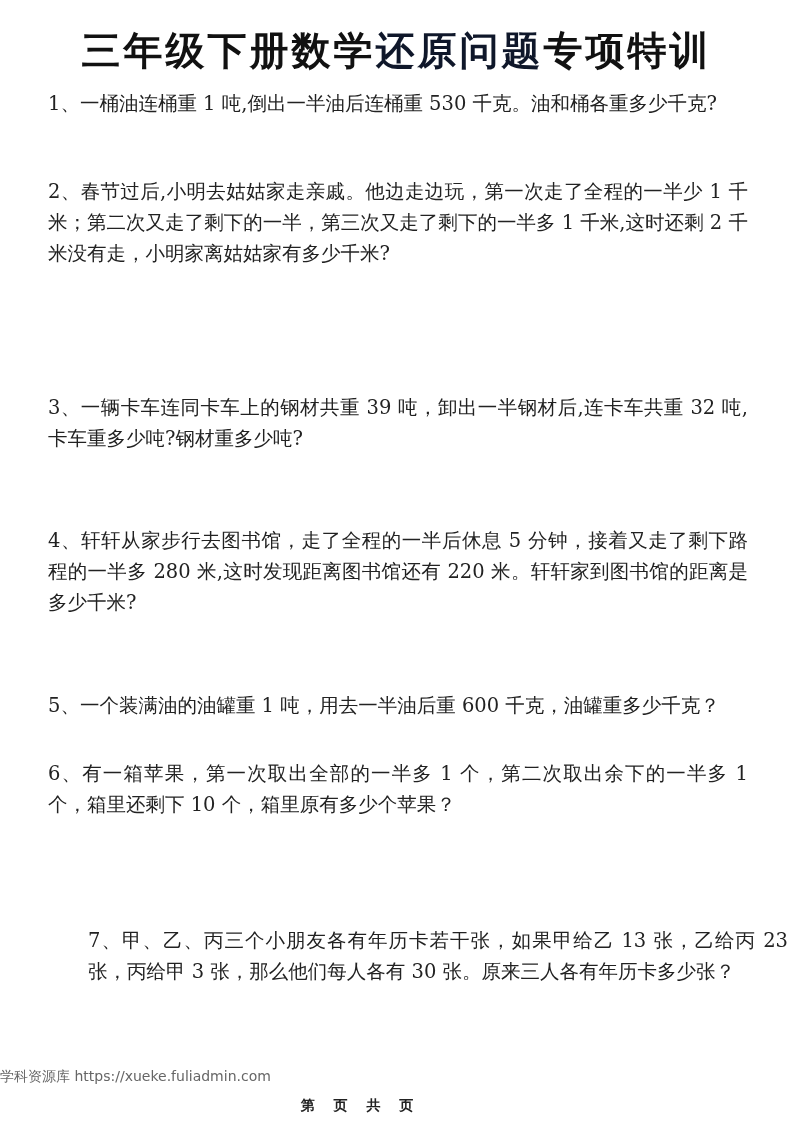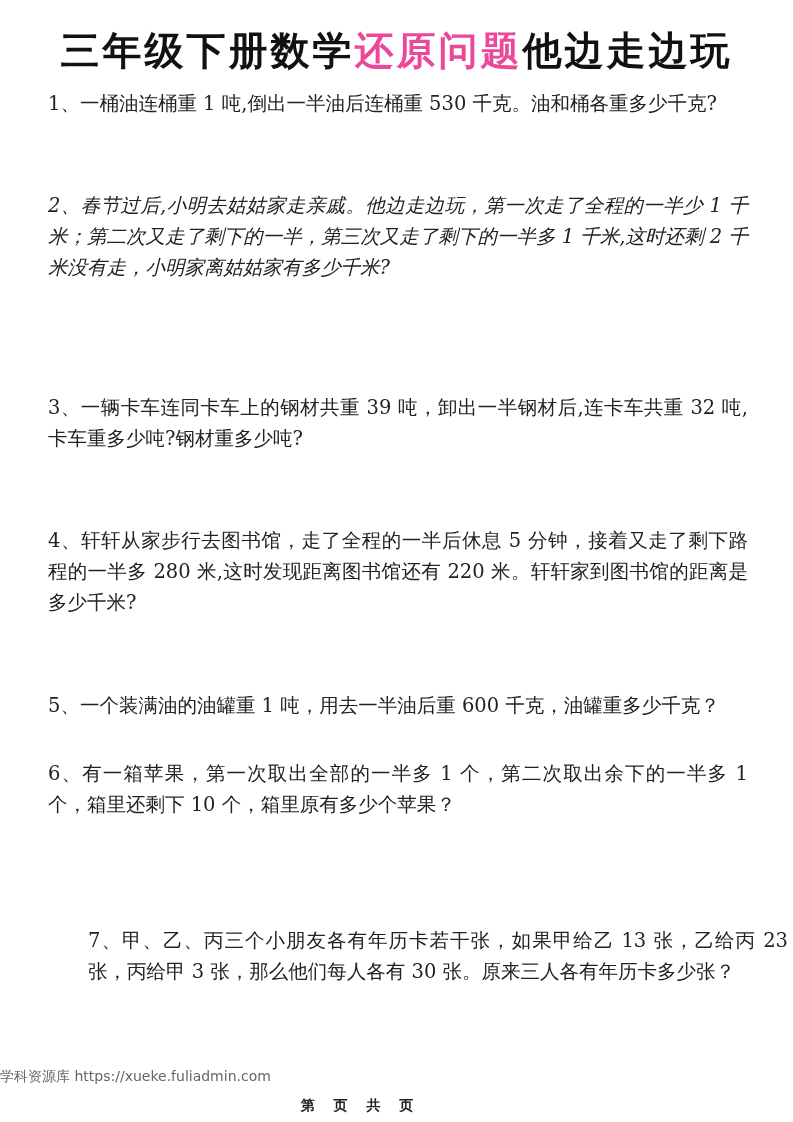--- a/index.html
+++ b/index.html
@@ -2,45 +2,45 @@
 <html><head>
 <meta charset="utf-8">
 <style>
   html, body { margin: 0; padding: 0; background: #ffffff; }
   body { width: 793px; height: 1122px; position: relative; overflow: hidden; }
   .title {
     position: absolute; left: 0; top: 24px; width: 793px; text-align: center;
     font-family: "DejaVu Serif", serif; font-weight: bold; font-size: 39px;
     letter-spacing: 3px; color: #111111; white-space: nowrap;
   }
-  .title .hl { color: #ec4899; }
+  .title .hl { color: #0f172a; }
   .q {
     position: absolute; left: 48px; width: 700px;
     font-family: "DejaVu Serif", serif; font-size: 19.5px; line-height: 31px;
     color: #222222; text-align: justify;
   }
   .footer-src {
     position: absolute; left: 0; top: 1068px; width: 793px; text-align: left;
     font-family: "DejaVu Sans", sans-serif; font-size: 14px; color: #666666;
   }
   .footer-page {
     position: absolute; left: 0; top: 1097px; width: 718px; text-align: center;
     font-family: "DejaVu Sans", sans-serif; font-size: 14px; font-weight: bold;
     color: #222222; word-spacing: 6px; letter-spacing: 4px;
   }
 </style>
 </head>
 <body>
 
 <div class="title">
-  <span>三年级下册数学</span><span class="hl">还原问题</span><span>他边走边玩</span>
+  <span>三年级下册数学</span><span class="hl">还原问题</span><span>专项特训</span>
 </div>
 
 <div class="q" style="top:88px;">1、一桶油连桶重 1 吨,倒出一半油后连桶重 530 千克。油和桶各重多少千克?</div>
-<div class="q" style="top:190px;font-style:italic;">2、春节过后,小明去姑姑家走亲戚。他边走边玩，第一次走了全程的一半少 1 千米；第二次又走了剩下的一半，第三次又走了剩下的一半多 1 千米,这时还剩 2 千米没有走，小明家离姑姑家有多少千米?</div>
+<div class="q" style="top:176px;">2、春节过后,小明去姑姑家走亲戚。他边走边玩，第一次走了全程的一半少 1 千米；第二次又走了剩下的一半，第三次又走了剩下的一半多 1 千米,这时还剩 2 千米没有走，小明家离姑姑家有多少千米?</div>
 <div class="q" style="top:392px;">3、一辆卡车连同卡车上的钢材共重 39 吨，卸出一半钢材后,连卡车共重 32 吨,卡车重多少吨?钢材重多少吨?</div>
 <div class="q" style="top:525px;">4、轩轩从家步行去图书馆，走了全程的一半后休息 5 分钟，接着又走了剩下路程的一半多 280 米,这时发现距离图书馆还有 220 米。轩轩家到图书馆的距离是多少千米?</div>
 <div class="q" style="top:690px;">5、一个装满油的油罐重 1 吨，用去一半油后重 600 千克，油罐重多少千克？</div>
 <div class="q" style="top:758px;">6、有一箱苹果，第一次取出全部的一半多 1 个，第二次取出余下的一半多 1 个，箱里还剩下 10 个，箱里原有多少个苹果？</div>
 <div class="q" style="top:925px;margin-left:40px;">7、甲、乙、丙三个小朋友各有年历卡若干张，如果甲给乙 13 张，乙给丙 23 张，丙给甲 3 张，那么他们每人各有 30 张。原来三人各有年历卡多少张？</div>
 
 <div class="footer-src">学科资源库 https://xueke.fuliadmin.com</div>
 <div class="footer-page">第 页 共 页</div>
 
 </body></html>

